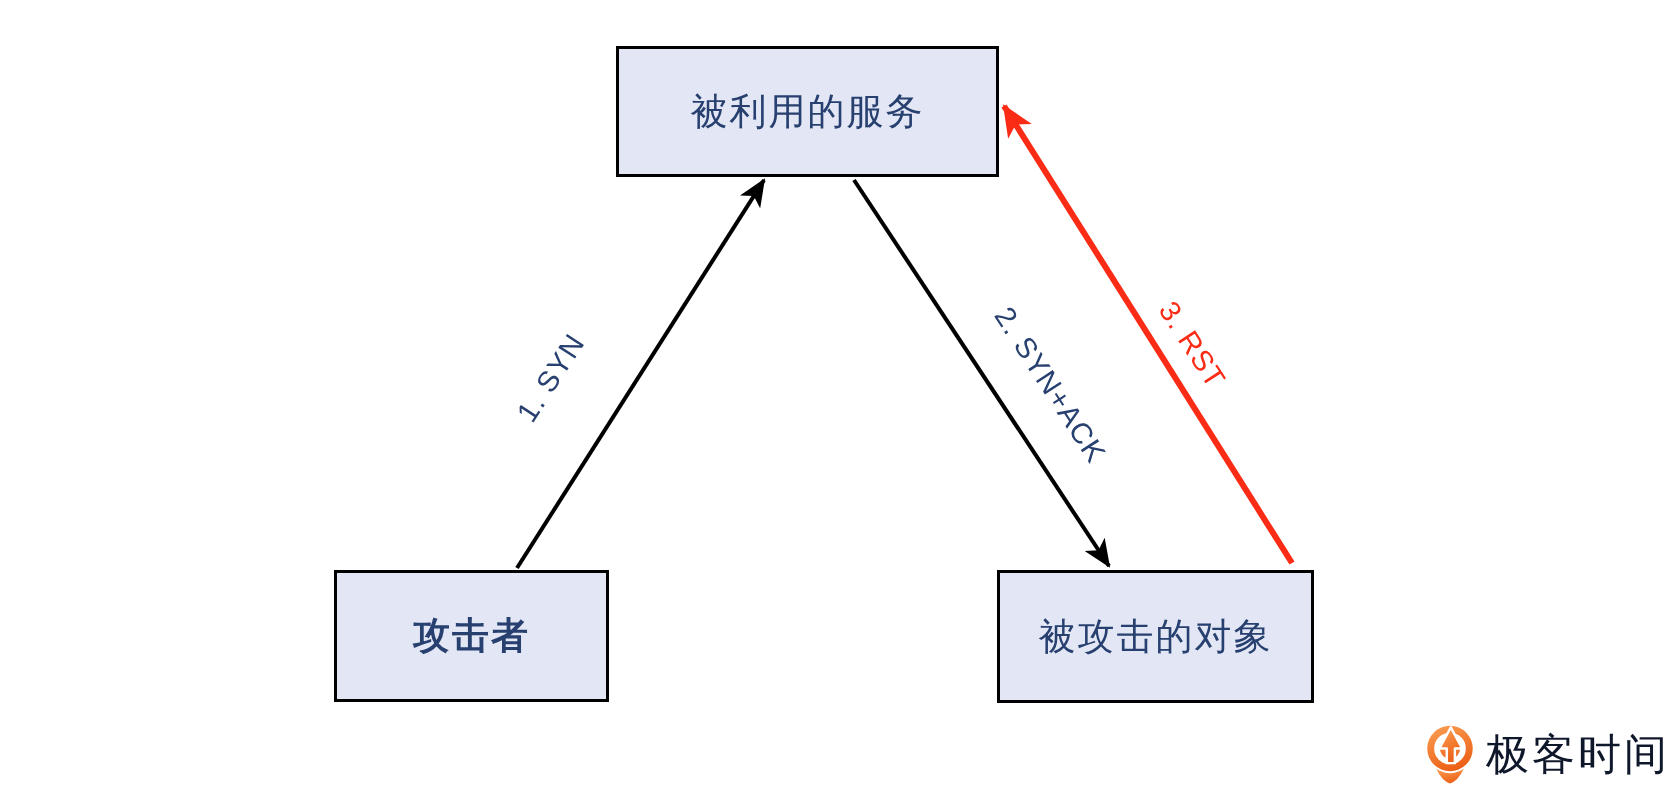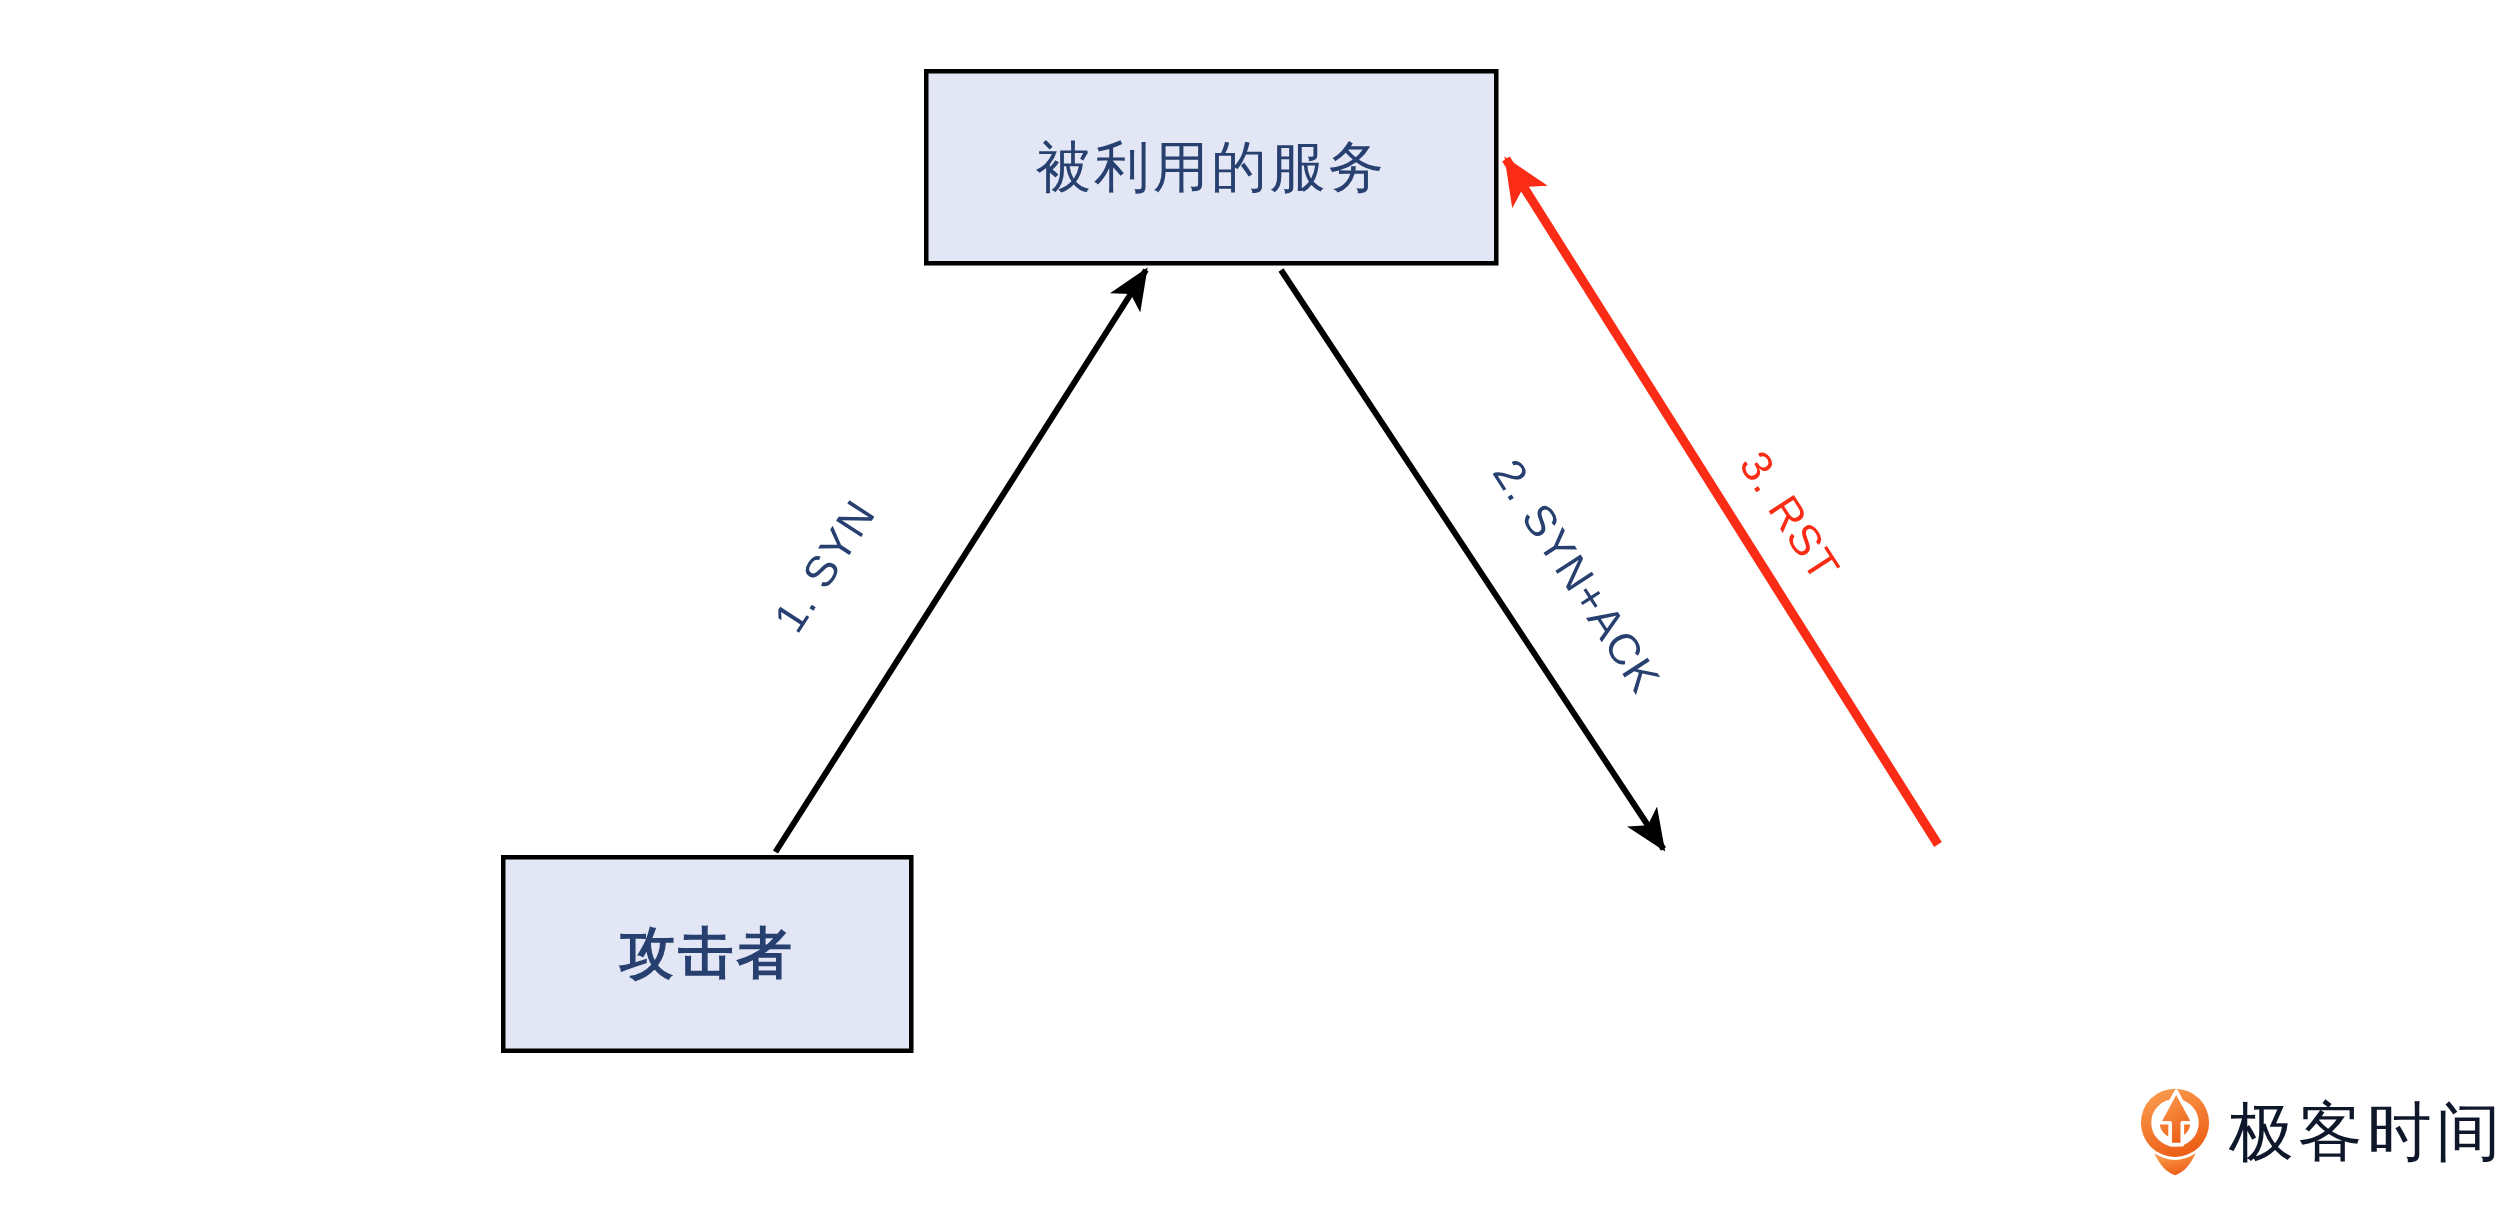--- a/index.html
+++ b/index.html
@@ -97,20 +97,23 @@
   </svg>
 
   <div class="node node-service">
     <span class="node-label">被利用的服务</span>
   </div>
 
   <div class="node node-attacker">
     <span class="node-label">攻击者</span>
   </div>
 
+  <div class="node node-target">
+    <span class="node-label">被攻击的对象</span>
+  </div>
 
   <div class="edge-label edge-label-syn">1. SYN</div>
 
   <div class="edge-label edge-label-synack">2. SYN+ACK</div>
 
   <div class="edge-label edge-label-rst">3. RST</div>
 
   <div class="brand">
     <svg class="brand-icon" viewBox="0 0 64 76">
       <defs>

